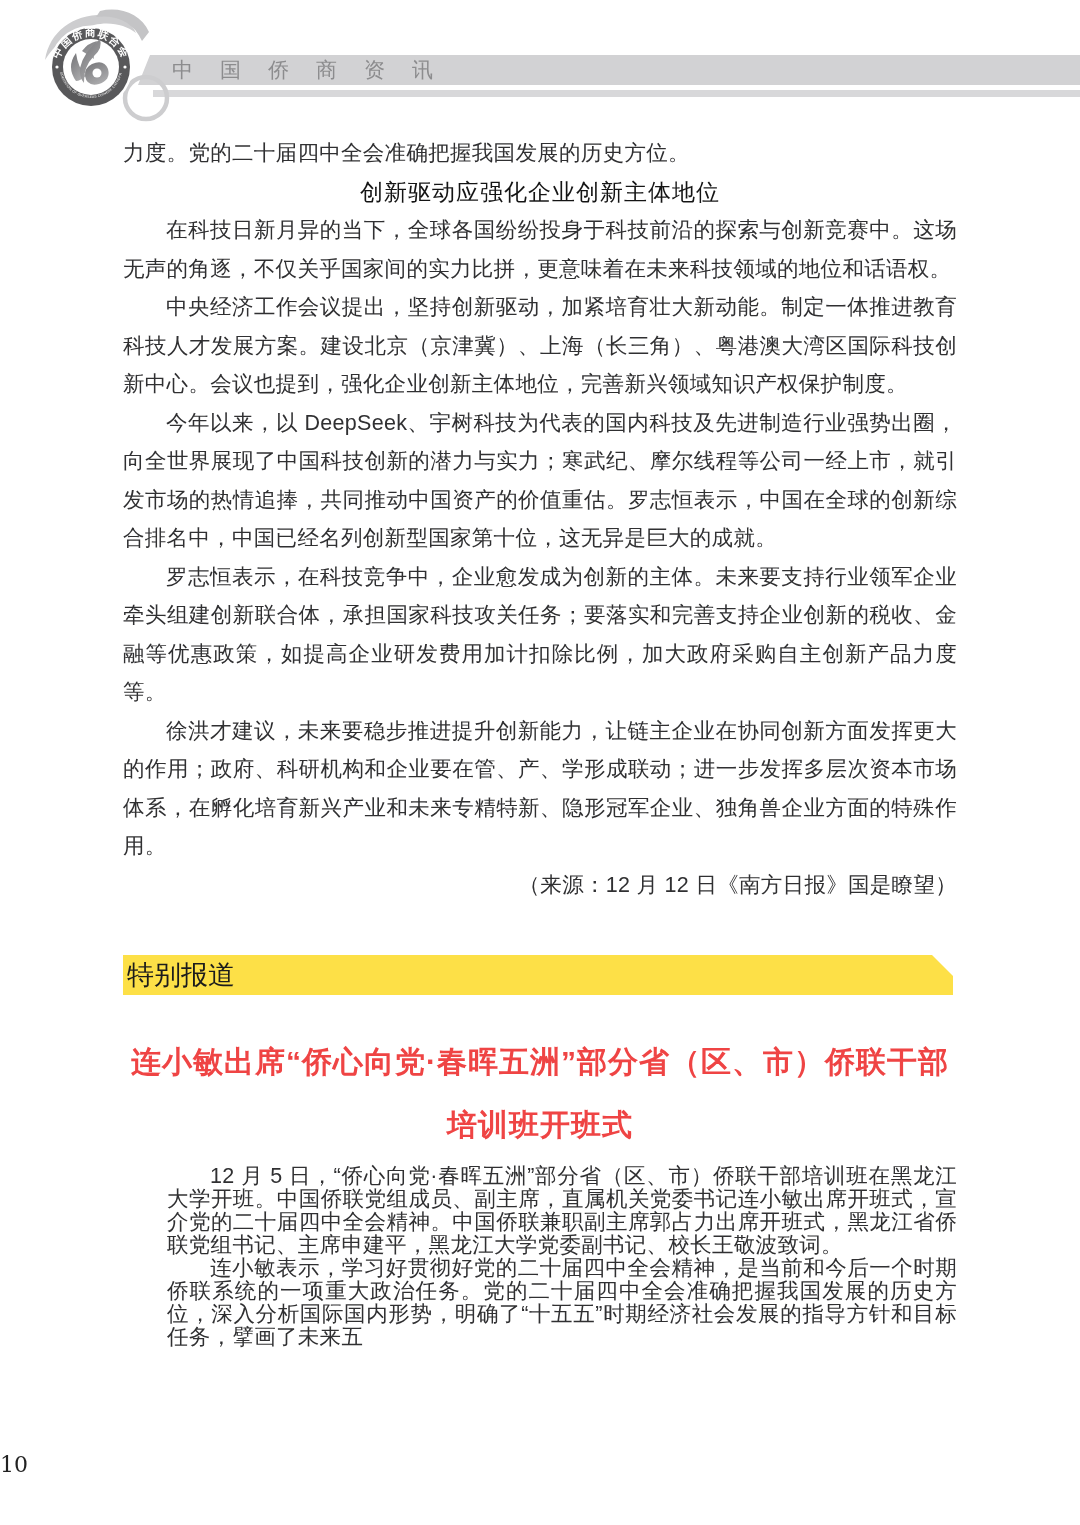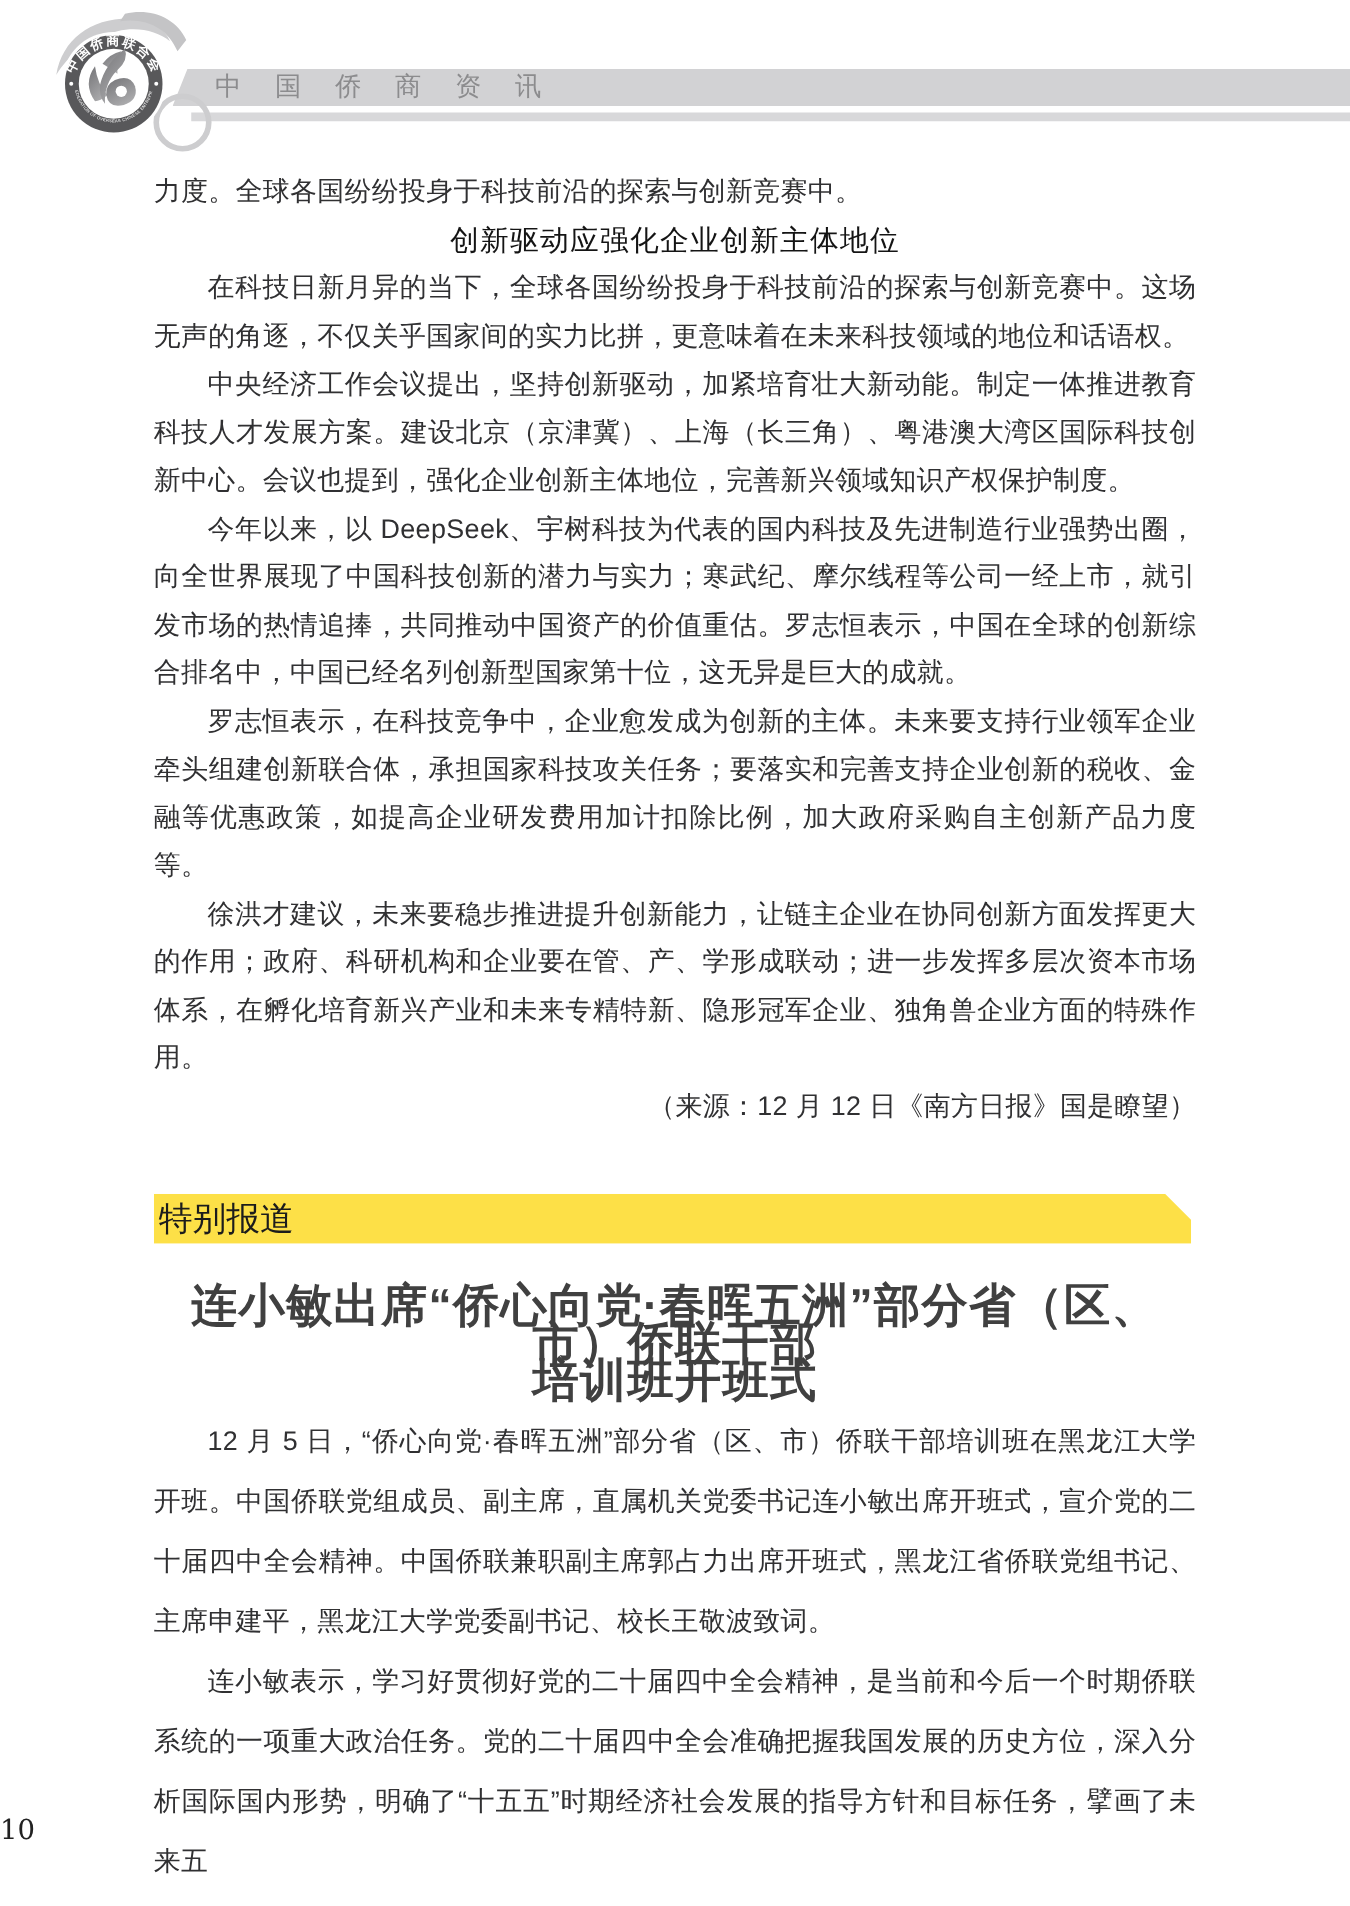--- a/index.html
+++ b/index.html
@@ -43,24 +43,24 @@
   .section-banner{
     margin-top:51px;width:830px;height:40px;background:#fde047;
     clip-path:polygon(0 0,calc(100% - 21px) 0,100% 21px,100% 100%,0 100%);
   }
   .section-banner .label{
     display:inline-block;padding-left:4px;line-height:40px;
     font-family:"Liberation Serif","DejaVu Serif",serif;
     font-size:27px;color:#1c1c1c;
   }
   .article-title{
-    margin:35px 0 0 0;font-size:37px;line-height:30px;text-align:center;
-    font-weight:700;color:#404040;letter-spacing:1px;white-space:pre-line;
+    margin:35px 0 0 0;font-size:30px;line-height:63px;text-align:center;
+    font-weight:700;color:#ef4444;letter-spacing:1px;white-space:pre-line;
   }
-  .body2{line-height:48px;}
+  .body2{line-height:23px;margin-left:44px;}
   .first-a2{margin-top:9px;}
 
   footer{
     position:absolute;left:0;top:1452px;width:100%;text-align:left;
     font-family:"DejaVu Serif","Liberation Serif",serif;
     font-size:22px;color:#222;
   }
 </style>
 </head>
 <body>
@@ -108,21 +108,21 @@
           <path d="M52,46 Q58,38 67,36 Q63,45 64,54 Q57,49 52,46 Z" fill="url(#emblemGrad)"></path>
           <path d="M70,34 Q54,46 50,63 Q49,72 54,78 Q53,62 64,51 Q73,43 70,34 Z" fill="url(#emblemGrad)"></path>
           <path d="M62,59 Q74,54 78,64 Q81,75 69,79 Q57,82 55,71 Q54,63 62,59 Z" fill="url(#emblemGrad)"></path>
           <circle cx="67" cy="68" r="4.5" fill="#ffffff"></circle>
         </g>
       </g>
     </svg>
   </header>
 
   <main>
-    <p>力度。全球各国纷纷投身于科技前沿的探索与创新竞赛中。</p>
+    <p>力度。党的二十届四中全会准确把握我国发展的历史方位。</p>
 
     <h2 class="sub-heading">创新驱动应强化企业创新主体地位</h2>
 
     <p class="indent">在科技日新月异的当下，全球各国纷纷投身于科技前沿的探索与创新竞赛中。这场无声的角逐，不仅关乎国家间的实力比拼，更意味着在未来科技领域的地位和话语权。</p>
     <p class="indent">中央经济工作会议提出，坚持创新驱动，加紧培育壮大新动能。制定一体推进教育科技人才发展方案。建设北京（京津冀）、上海（长三角）、粤港澳大湾区国际科技创新中心。会议也提到，强化企业创新主体地位，完善新兴领域知识产权保护制度。</p>
     <p class="indent">今年以来，以 DeepSeek、宇树科技为代表的国内科技及先进制造行业强势出圈，向全世界展现了中国科技创新的潜力与实力；寒武纪、摩尔线程等公司一经上市，就引发市场的热情追捧，共同推动中国资产的价值重估。罗志恒表示，中国在全球的创新综合排名中，中国已经名列创新型国家第十位，这无异是巨大的成就。</p>
     <p class="indent">罗志恒表示，在科技竞争中，企业愈发成为创新的主体。未来要支持行业领军企业牵头组建创新联合体，承担国家科技攻关任务；要落实和完善支持企业创新的税收、金融等优惠政策，如提高企业研发费用加计扣除比例，加大政府采购自主创新产品力度等。</p>
     <p class="indent">徐洪才建议，未来要稳步推进提升创新能力，让链主企业在协同创新方面发挥更大的作用；政府、科研机构和企业要在管、产、学形成联动；进一步发挥多层次资本市场体系，在孵化培育新兴产业和未来专精特新、隐形冠军企业、独角兽企业方面的特殊作用。</p>
 
     <p class="source">（来源：12 月 12 日《南方日报》国是瞭望）</p>

